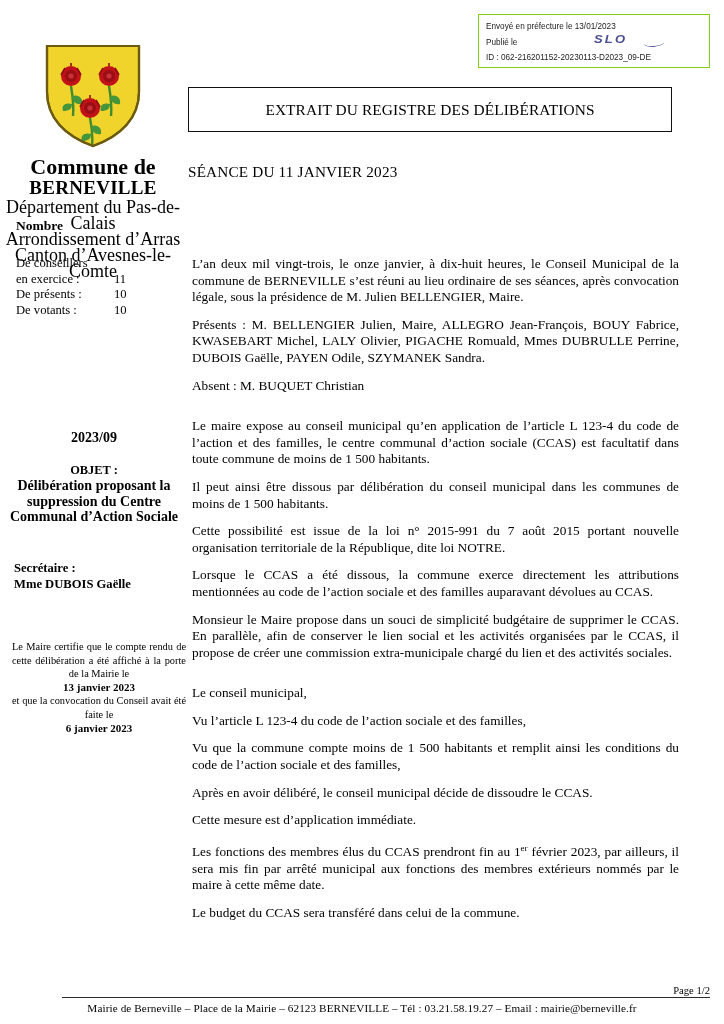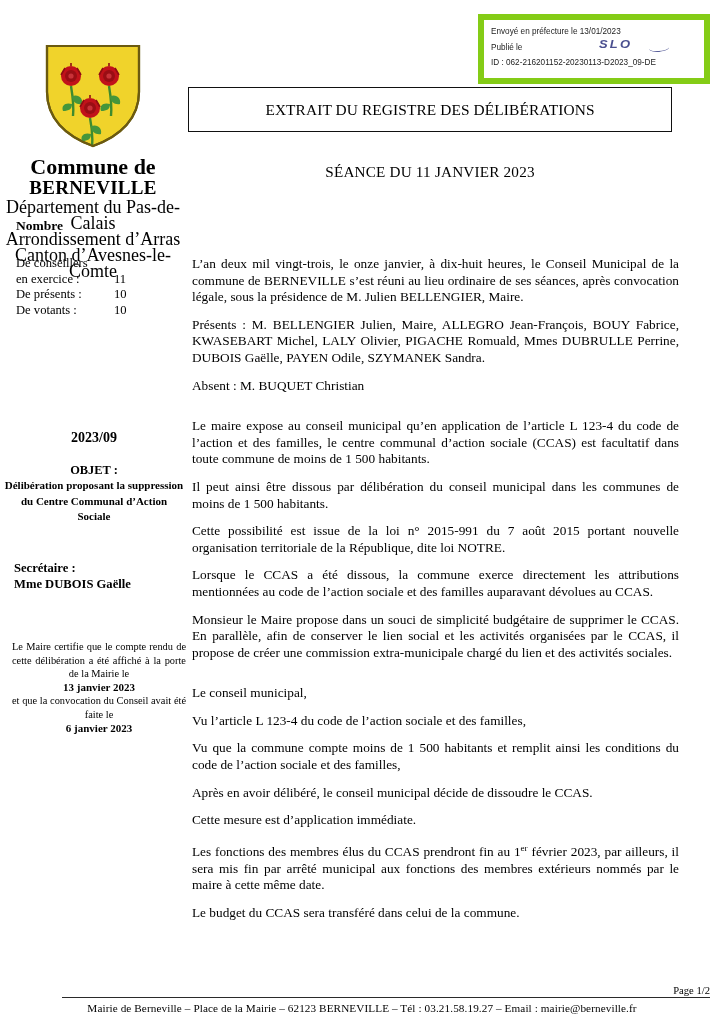--- a/index.html
+++ b/index.html
@@ -19,22 +19,22 @@
     overflow: hidden;
     background: #ffffff;
   }
 
   
   #prefecture-box {
     position: absolute;
     left: 478px;
     top: 14px;
     width: 232px;
-    height: 70px;
-    border: 6px solid #84cc16;
+    height: 54px;
+    border: 1px solid #84cc16;
     box-sizing: border-box;
     padding: 4px 6px 0 7px;
     font-family: "Liberation Sans", "DejaVu Sans", sans-serif;
     font-size: 8.2px;
     line-height: 15.5px;
     color: #1c1c1c;
   }
   #prefecture-box .pline { white-space: nowrap; }
   #prefecture-box .pline.with-stamp {
     position: relative;
@@ -129,21 +129,21 @@
     font-size: 14px;
     font-weight: bold;
     margin-bottom: 17px;
   }
   #objet-block .objet-label {
     font-size: 12.4px;
     font-weight: bold;
     line-height: 15.4px;
   }
   #objet-block .objet-text {
-    font-size: 11px;
+    font-size: 14px;
     font-weight: bold;
     line-height: 15.4px;
   }
 
   #secretaire-block {
     position: absolute;
     left: 14px;
     top: 560px;
     width: 175px;
     font-size: 12.6px;
@@ -183,21 +183,21 @@
     text-align: center;
     font-size: 15.4px;
     line-height: 19.5px;
     letter-spacing: 0.1px;
   }
   #seance-date {
     position: absolute;
     left: 188px;
     top: 163px;
     width: 484px;
-    text-align: center;
+    text-align: left;
     font-size: 15.2px;
     letter-spacing: 0.2px;
   }
 
   #main-body {
     position: absolute;
     left: 192px;
     top: 256px;
     width: 487px;
   }

